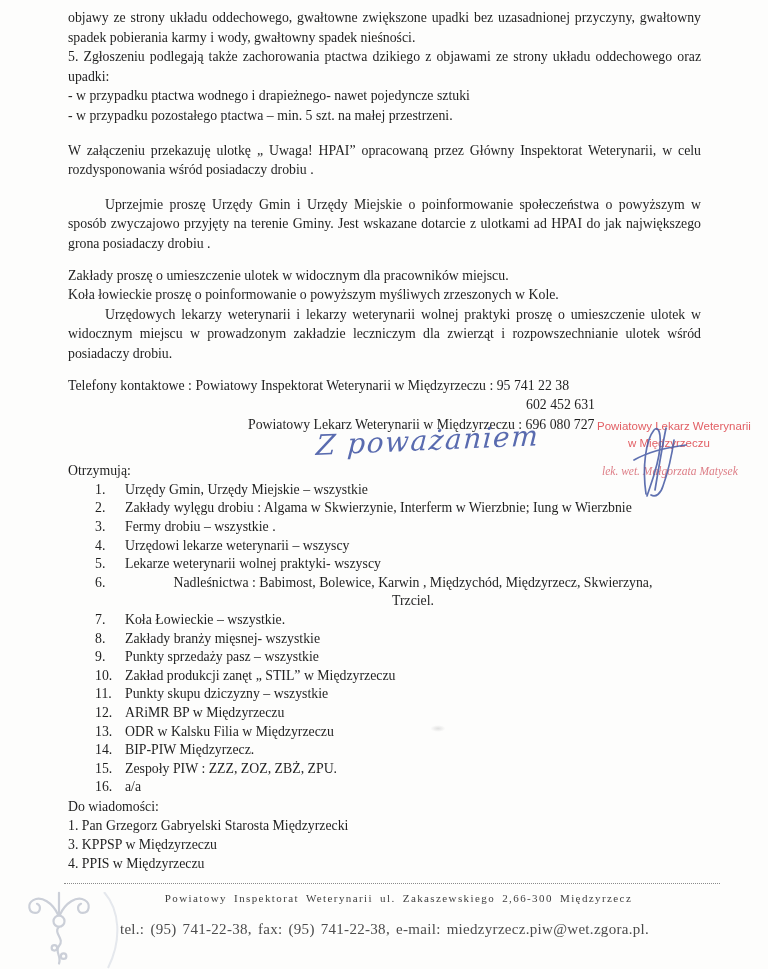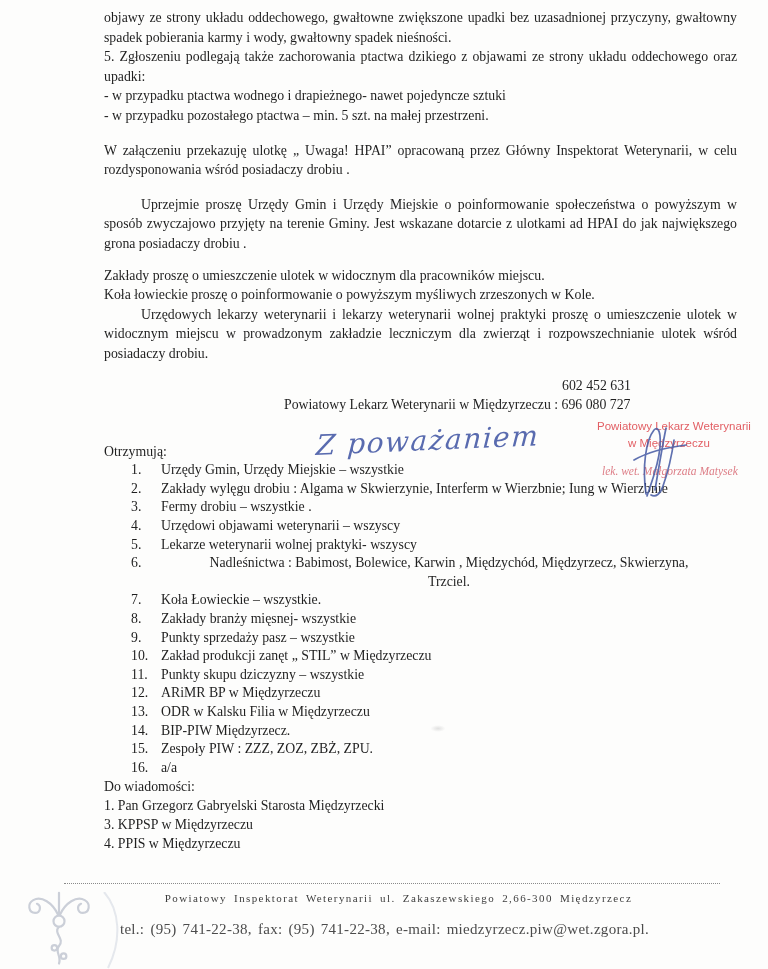--- a/index.html
+++ b/index.html
@@ -7,21 +7,21 @@
     width:768px;height:969px;
     background:#fdfdfc;
     overflow:hidden;
     position:relative;
     font-family:"Liberation Serif", serif;
     color:#1f1f1f;
   }
   .page{position:absolute;inset:0;}
   .textcol{
     position:absolute;left:68px;top:8px;width:633px;
-    font-size:13.8px;line-height:19.6px;margin-left:36px;
+    font-size:13.8px;line-height:19.6px;
   }
   p{margin:0;}
   .just{text-align:justify;}
   .gap-sm{margin-top:12px;}
   .gap-md{margin-top:15px;}
   .indent{text-indent:37px;}
   
   .contacts{margin-top:12px;}
   .contacts .c2{margin-left:352px;text-align:center;}
   .contacts .c3{margin-left:180px;}
@@ -104,30 +104,31 @@
     <p class="just">5. Zgłoszeniu podlegają także zachorowania ptactwa dzikiego z objawami ze strony układu oddechowego oraz upadki:</p>
     <p>- w przypadku ptactwa wodnego i drapieżnego- nawet pojedyncze sztuki</p>
     <p>- w przypadku pozostałego ptactwa – min. 5 szt. na małej przestrzeni.</p>
     <p class="just gap-md">W załączeniu przekazuję ulotkę „ Uwaga! HPAI” opracowaną przez Główny Inspektorat Weterynarii, w celu rozdysponowania wśród posiadaczy drobiu .</p>
     <p class="just gap-md indent">Uprzejmie  proszę Urzędy Gmin i Urzędy Miejskie o poinformowanie społeczeństwa o powyższym w sposób zwyczajowo przyjęty na terenie Gminy. Jest wskazane dotarcie z ulotkami ad HPAI do jak największego grona posiadaczy drobiu .</p>
     <p class="gap-sm">Zakłady proszę o umieszczenie ulotek w widocznym dla pracowników miejscu.</p>
     <p>Koła łowieckie proszę o poinformowanie o powyższym myśliwych zrzeszonych w Kole.</p>
     <p class="just indent">Urzędowych lekarzy weterynarii i lekarzy weterynarii wolnej praktyki proszę o umieszczenie ulotek w widocznym miejscu w prowadzonym zakładzie leczniczym dla zwierząt i rozpowszechnianie ulotek wśród posiadaczy drobiu.</p>
 
     <div class="contacts">
+      <div>Telefony kontaktowe : Powiatowy Inspektorat Weterynarii w Międzyrzeczu : 95 741 22 38</div>
       <div class="c2">602 452 631</div>
       <div class="c3">Powiatowy Lekarz Weterynarii w Międzyrzeczu : 696 080 727</div>
     </div>
 
     <div class="recipients-heading">Otrzymują:</div>
     <ol class="recipients">
       <li>Urzędy Gmin, Urzędy Miejskie – wszystkie</li>
       <li>Zakłady wylęgu drobiu : Algama w Skwierzynie,  Interferm w Wierzbnie; Iung w Wierzbnie</li>
       <li>Fermy drobiu – wszystkie .</li>
-      <li>Urzędowi objawami weterynarii – wszyscy</li>
+      <li>Urzędowi lekarze weterynarii – wszyscy</li>
       <li>Lekarze weterynarii wolnej praktyki- wszyscy</li>
       <li class="wrap">Nadleśnictwa : Babimost, Bolewice, Karwin , Międzychód, Międzyrzecz, Skwierzyna,
 Trzciel.</li>
       <li>Koła Łowieckie – wszystkie.</li>
       <li>Zakłady branży mięsnej- wszystkie</li>
       <li>Punkty sprzedaży pasz – wszystkie</li>
       <li>Zakład produkcji zanęt „ STIL” w Międzyrzeczu</li>
       <li>Punkty skupu dziczyzny – wszystkie</li>
       <li>ARiMR BP w Międzyrzeczu</li>
       <li>ODR w Kalsku Filia w Międzyrzeczu</li>

